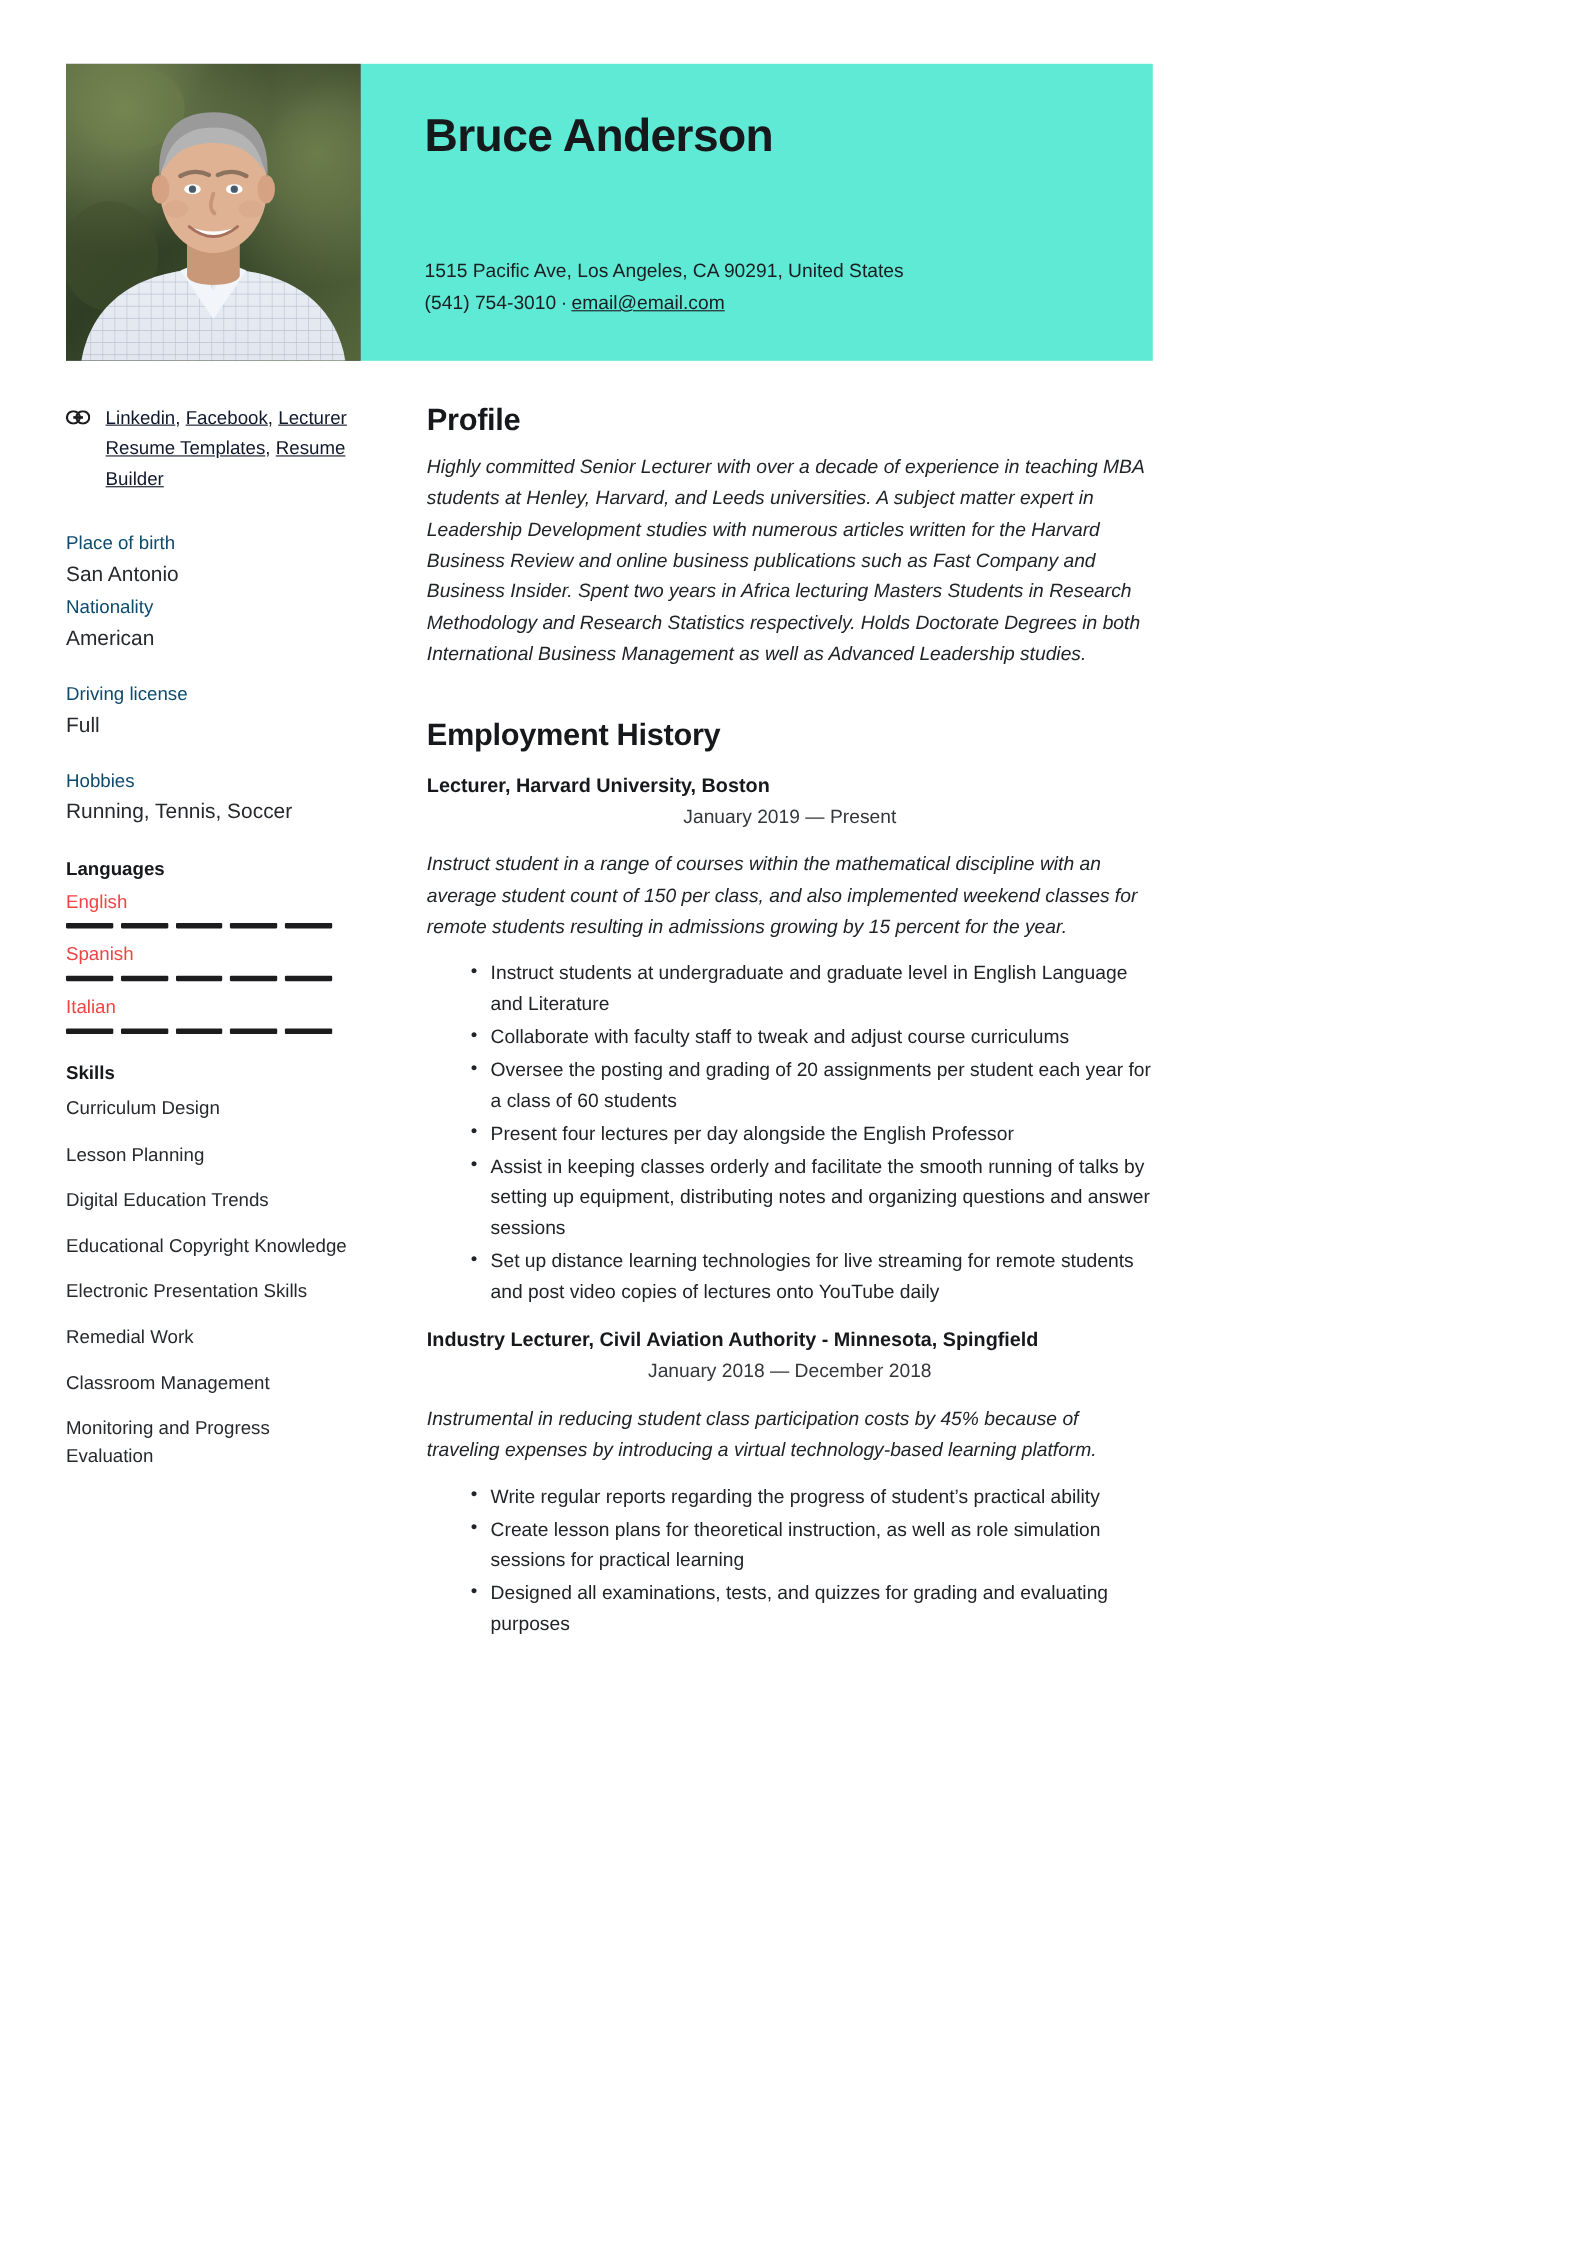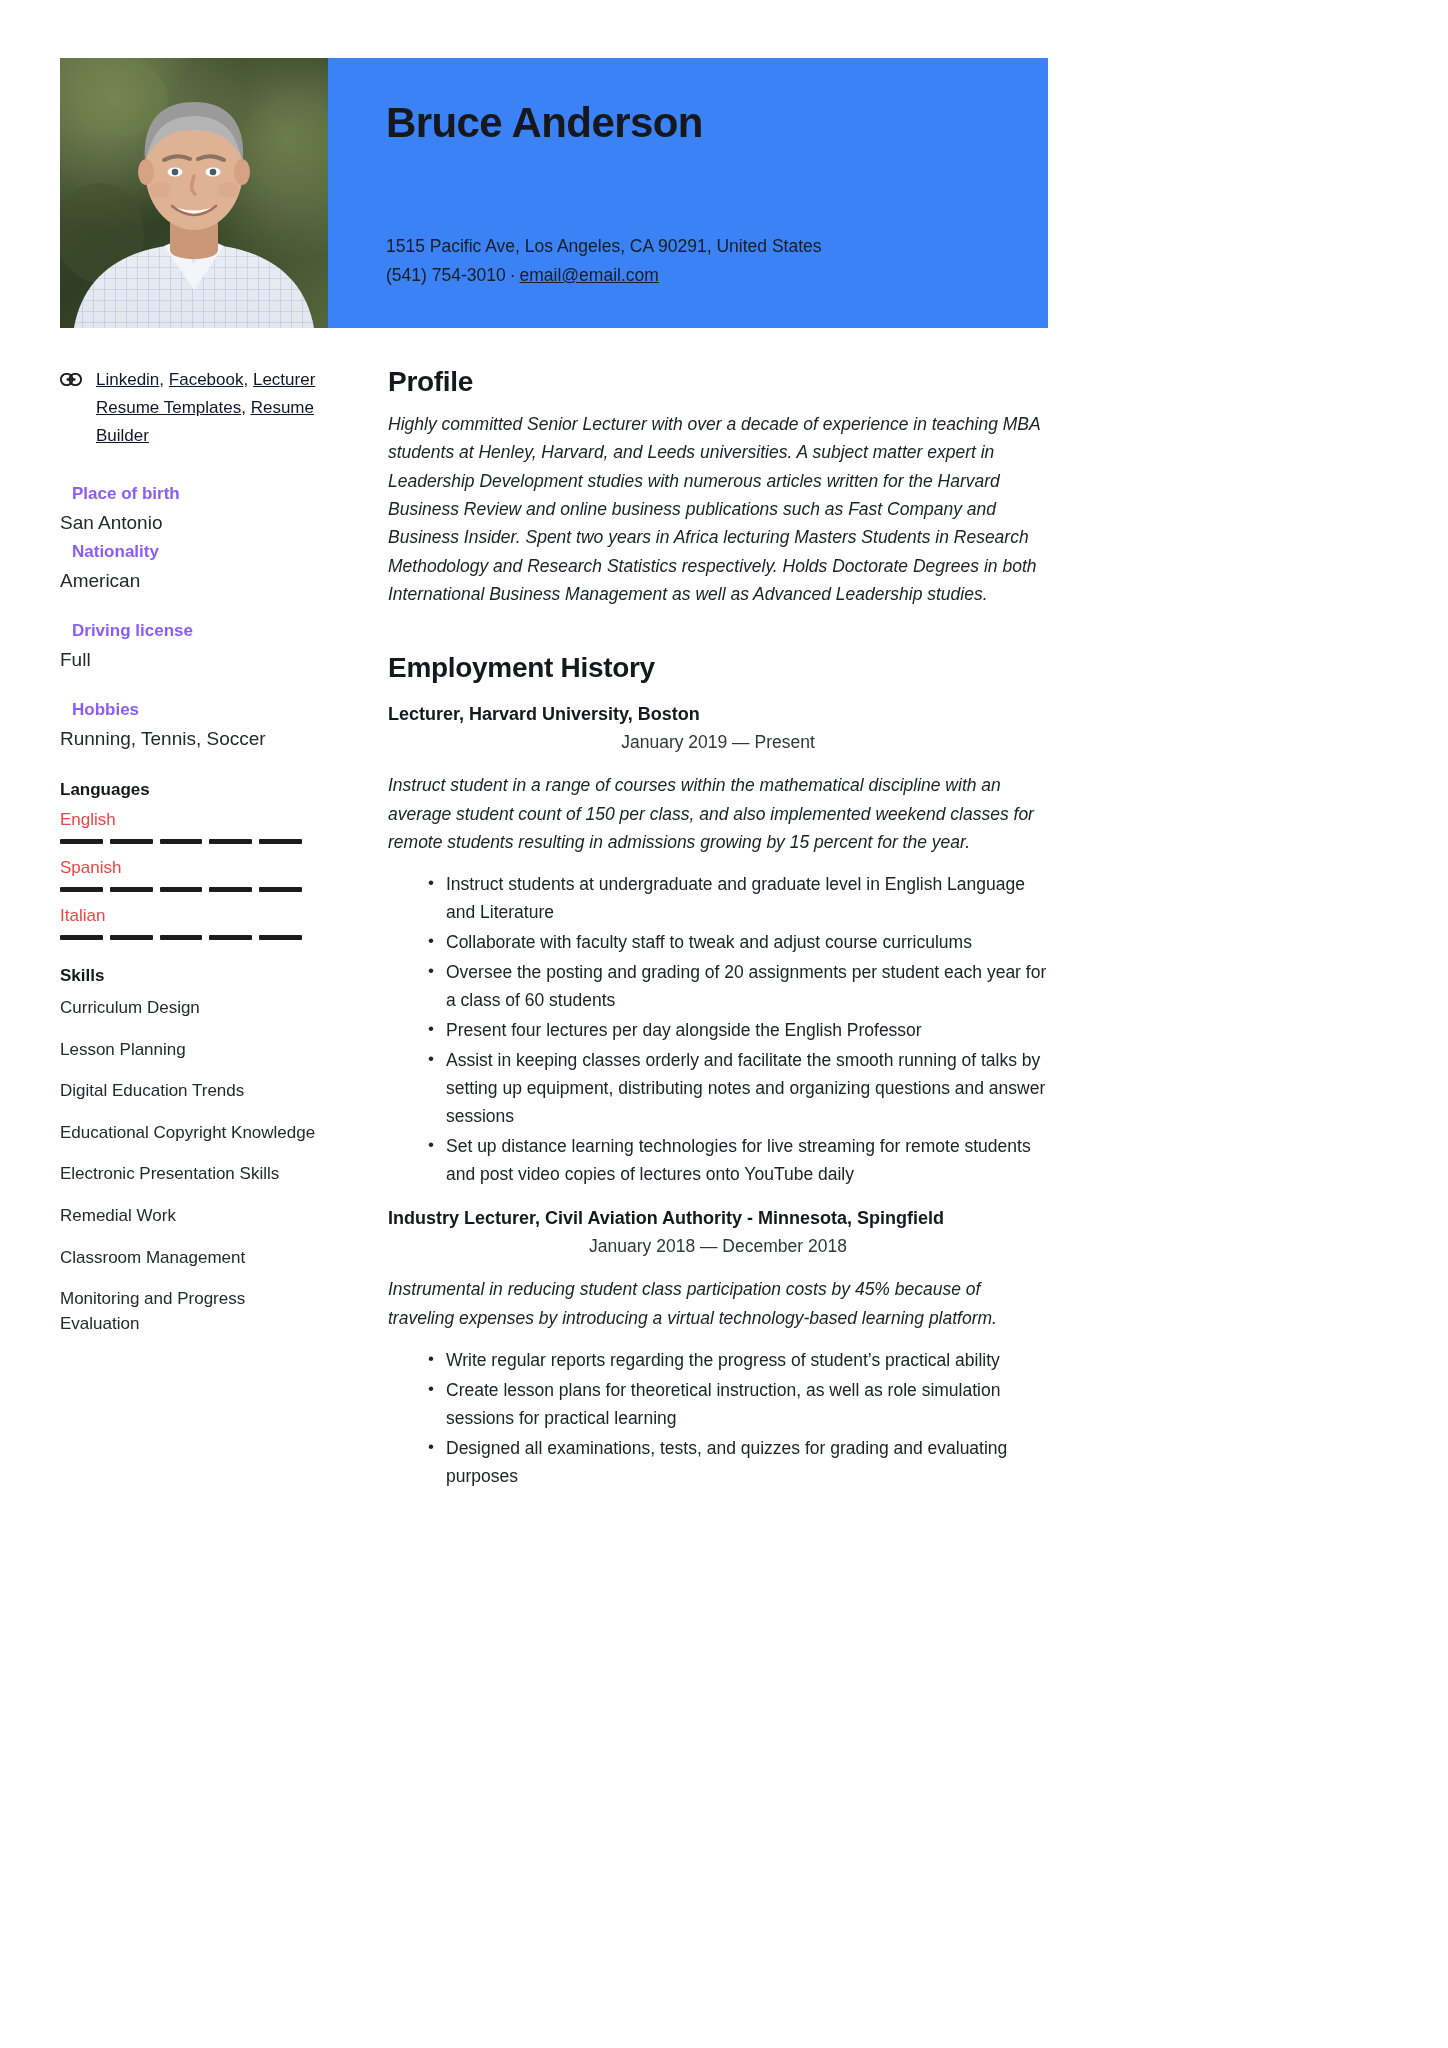--- a/index.html
+++ b/index.html
@@ -36,21 +36,21 @@
     height: 270px;
     flex: none;
     overflow: hidden;
     position: relative;
     background: #3f4a33;
   }
   .photo svg { display: block; width: 100%; height: 100%; }
 
   .header-band {
     flex: 1;
-    background: #3b82f6;
+    background: #5eead4;
     padding: 42px 0 0 58px;
     position: relative;
   }
   .name {
     font-size: 42px;
     font-weight: bold;
     letter-spacing: -0.6px;
     color: #16181c;
     line-height: 1.08;
   }
@@ -106,24 +106,23 @@
     color: #1c1c1e;
   }
   .links-text a {
     color: #0f172a;
     text-decoration: underline;
   }
 
   .side-block { margin-bottom: 26px; }
   .side-label {
     font-size: 17px;
-    font-weight: bold;
-    color: #8b5cf6;
+    font-weight: normal;
+    color: #0c4a6e;
     margin-bottom: 4px;
-    margin-left: 12px;
   }
   .side-value {
     font-size: 19px;
     color: #25282c;
     line-height: 1.55;
   }
   .side-tight { margin-bottom: 4px; }
 
   .side-heading {
     font-size: 17px;

